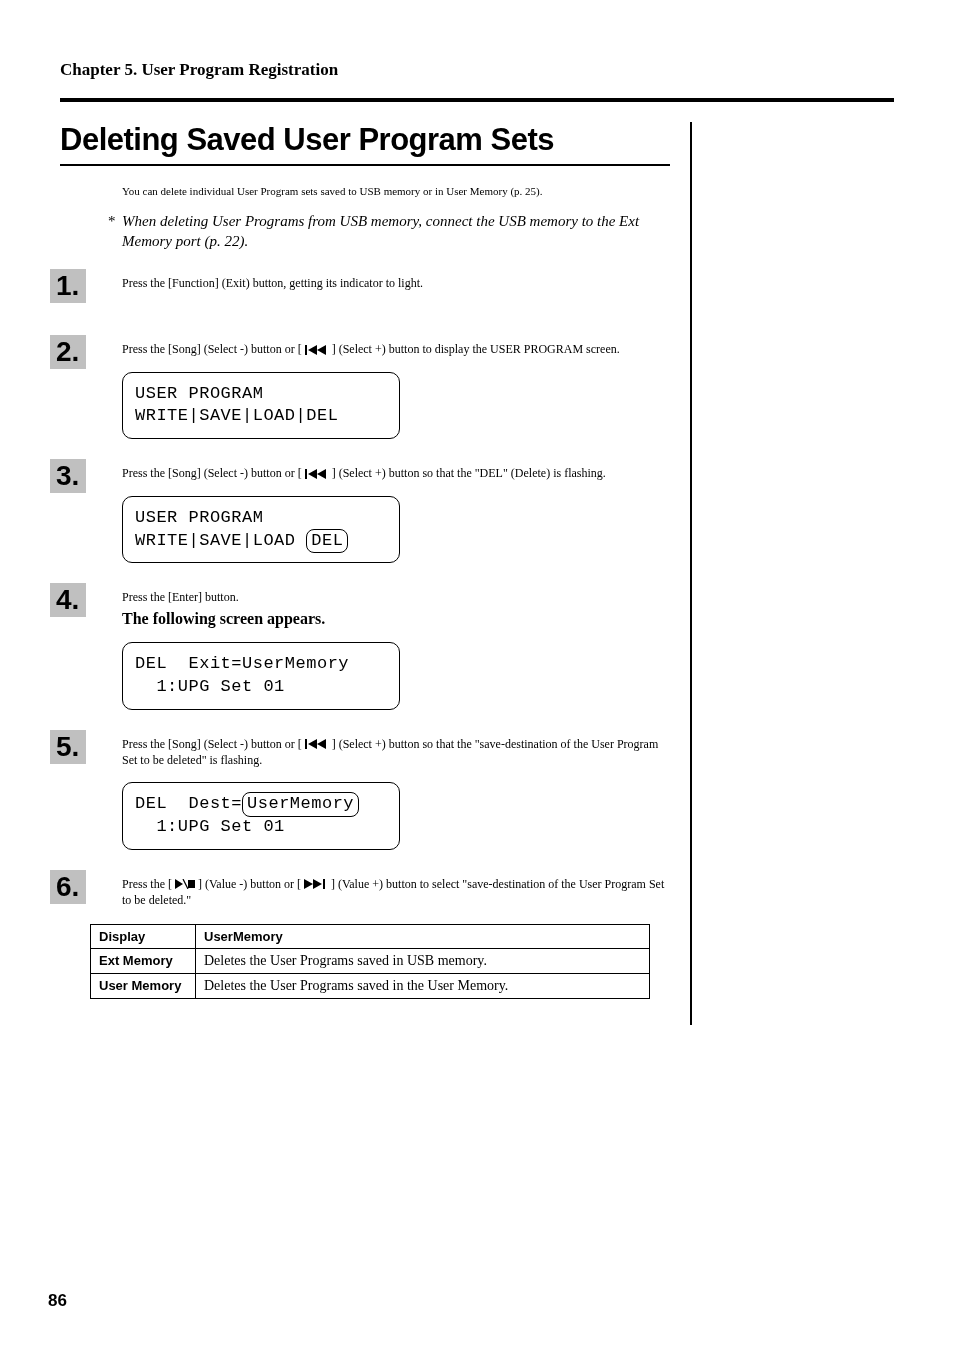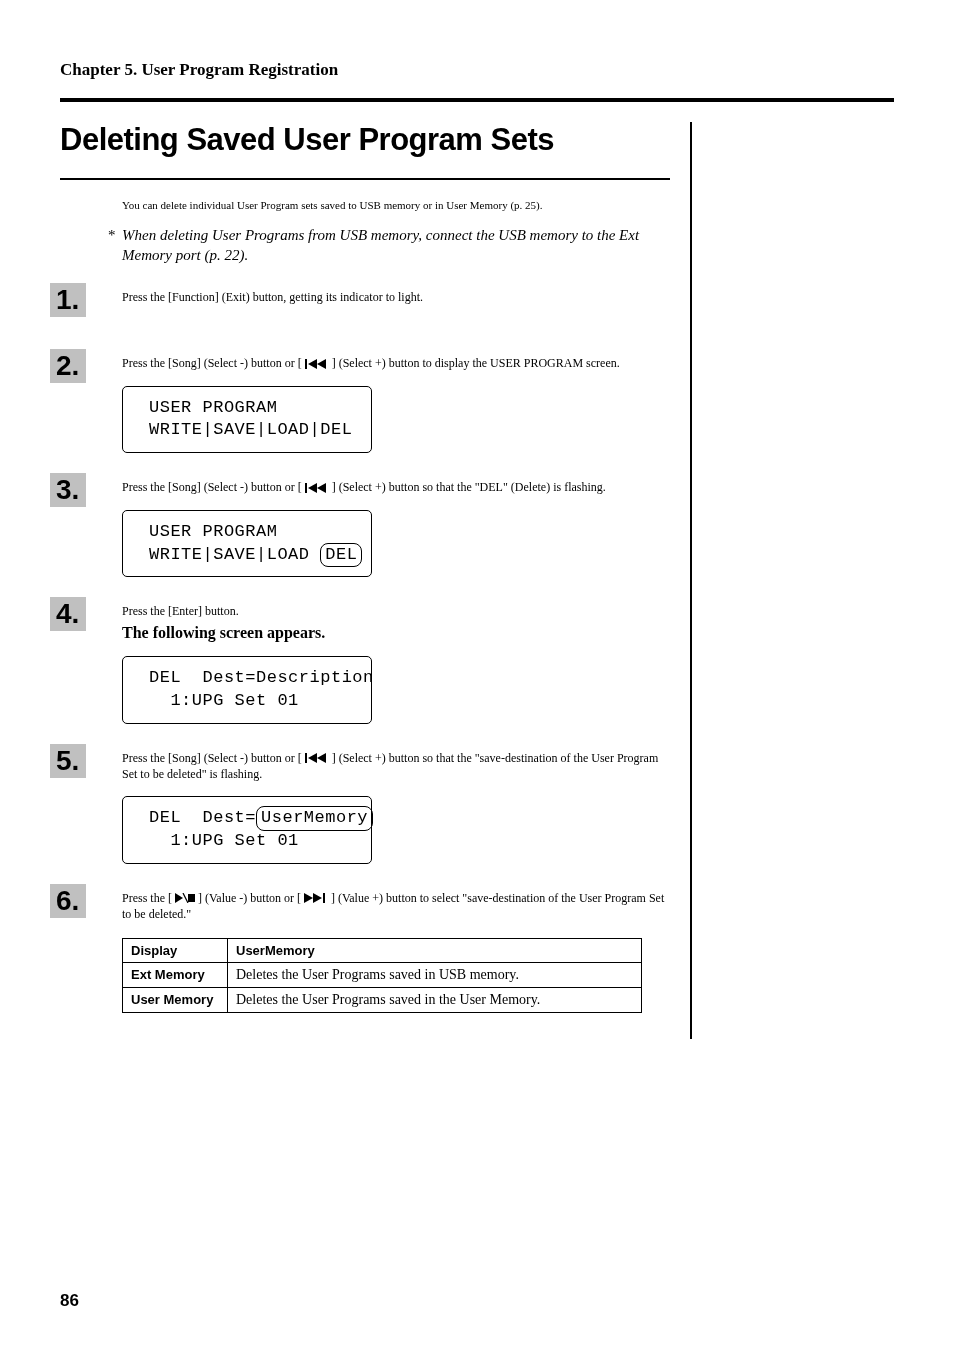--- a/index.html
+++ b/index.html
@@ -36,21 +36,21 @@
     margin-left: 20px;
     margin-top: 0;
     flex: 0 0 2px;
     align-self: stretch;
   }
   .section-title {
     font-family: Arial, Helvetica, sans-serif;
     font-weight: 900;
     font-size: 31px;
     border-bottom: 2px solid #000;
-    padding-bottom: 20px;
+    padding-bottom: 6px;
     margin-bottom: 18px;
     letter-spacing: -0.5px;
   }
   .intro {
     font-size: 11px;
     margin-left: 62px;
     margin-bottom: 12px;
     line-height: 1.35;
   }
   .note {
@@ -104,23 +104,23 @@
   .step-sub {
     margin-left: 62px;
     font-size: 16px;
     margin-top: 4px;
     font-weight: bold;
   }
   .lcd {
     margin-left: 62px;
     margin-top: 14px;
     border: 1.5px solid #000;
-    border-radius: 5px;
-    padding: 10px 26px;
-    width: 250px;
+    border-radius: 10px;
+    padding: 10px 12px;
+    width: 278px;
     font-family: 'Courier New', monospace;
     font-size: 17px;
     letter-spacing: 0.5px;
     line-height: 1.35;
     position: relative;
   }
   .lcd .line { white-space: pre; }
   .lcd .highlight {
     border: 1.5px solid #000;
     border-radius: 8px;
@@ -131,24 +131,24 @@
   }
   .inline-icon-rew,
   .inline-icon-playstop,
   .inline-icon-ff {
     display: inline-block;
     vertical-align: middle;
     position: relative;
     top: -1px;
   }
   .desc-table {
-    margin-left: 62px;
+    margin-left: 30px;
     margin-top: 16px;
     border-collapse: collapse;
-    width: 520px;
+    width: 560px;
     font-size: 14px;
   }
   .desc-table th, .desc-table td {
     border: 1px solid #000;
     padding: 4px 8px;
     text-align: left;
     vertical-align: top;
   }
   .desc-table th {
     font-family: Arial, Helvetica, sans-serif;
@@ -157,21 +157,21 @@
   }
   .desc-table td:first-child {
     font-family: Arial, Helvetica, sans-serif;
     font-weight: bold;
     font-size: 13px;
     width: 105px;
   }
   .page-num {
     position: absolute;
     bottom: 40px;
-    left: 60px;
+    left: 48px;
     font-family: Arial, Helvetica, sans-serif;
     font-weight: bold;
     font-size: 17px;
   }
   .num-corner-svg path { fill: #c0c0c0; }
 </style>
 </head>
 <body>
 
 <div class="chapter-header">Chapter 5. User Program Registration</div>
@@ -246,21 +246,21 @@
     <div class="step-num">
       <svg class="step-num-bg num-corner-svg" viewBox="0 0 36 34">
             <path d="M0 0 H36 V34 H0 Z" fill="#c0c0c0"></path>
             <path d="M36 0 L22 0 L36 14 Z" fill="#fff"></path>
           </svg>
       <span class="step-num-text">4.</span>
     </div>
     <p class="step-body bold">Press the [Enter] button.</p>
     <p class="step-sub">The following screen appears.</p>
     <div class="lcd">
-      <div class="line">DEL  Dest=Description</div>
+      <div class="line">DEL  Exit=UserMemory</div>
       <div class="line">  1:UPG Set 01</div>
     </div>
   </div>
 
   <div class="step">
     <div class="step-num">
       <svg class="step-num-bg num-corner-svg" viewBox="0 0 36 34">
             <path d="M0 0 H36 V34 H0 Z" fill="#c0c0c0"></path>
             <path d="M36 0 L22 0 L36 14 Z" fill="#fff"></path>
           </svg>

